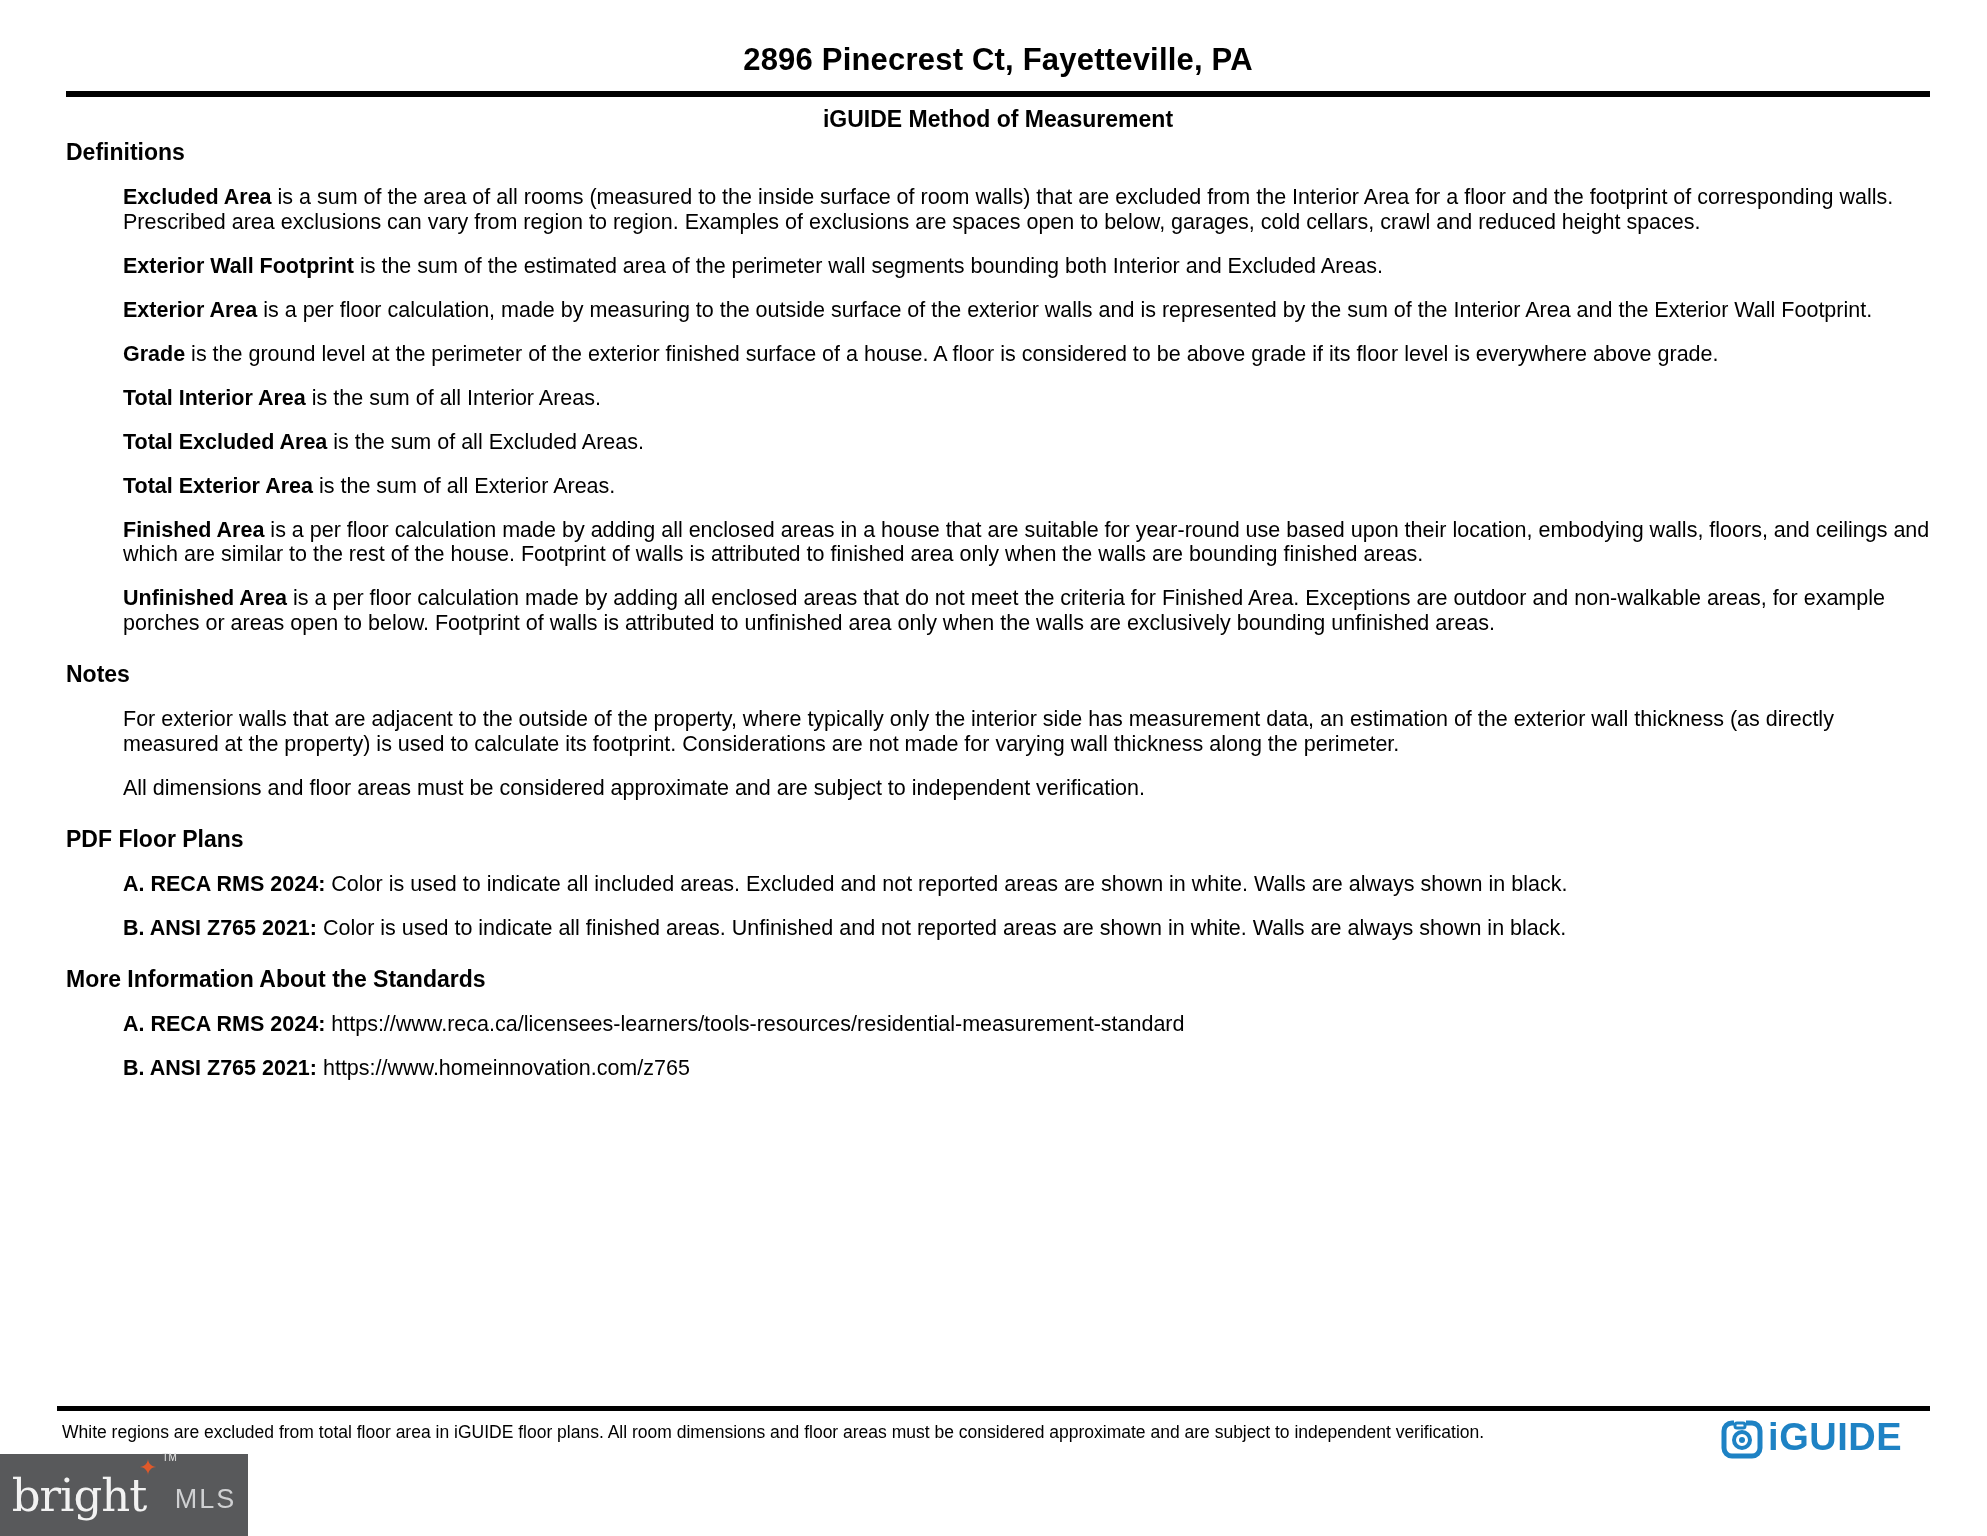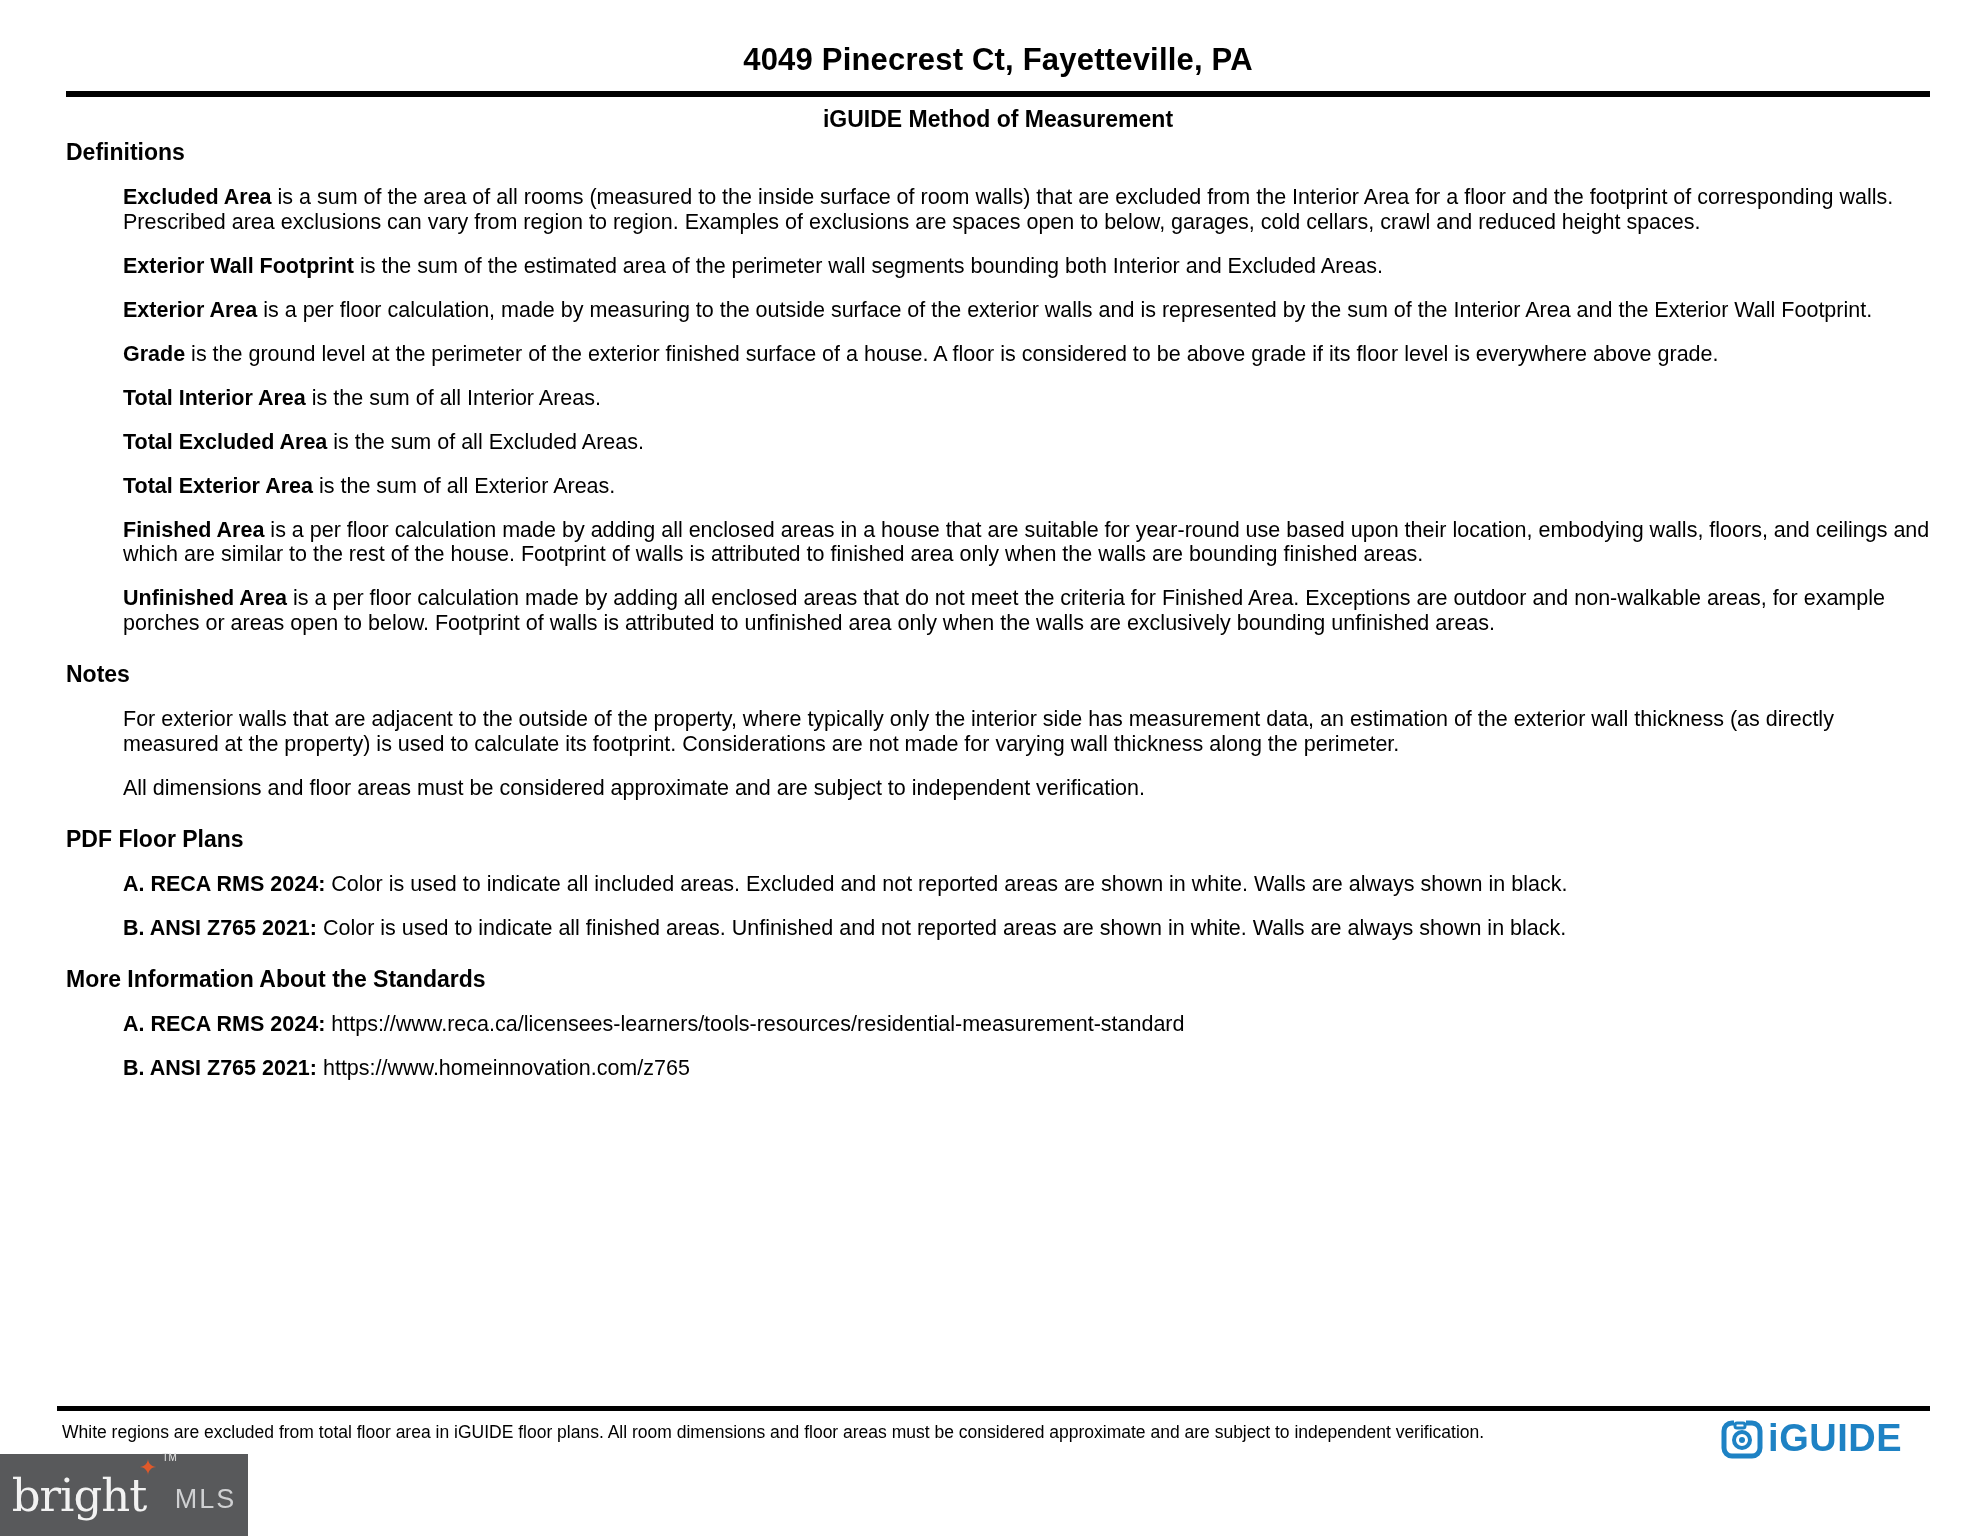--- a/index.html
+++ b/index.html
@@ -26,21 +26,21 @@
   }
   .para b{font-weight:bold;}
   .footer{position:absolute;left:0;right:0;bottom:0;height:130px;padding-left:18px;}
   .footer-rule{position:absolute;left:57px;right:57px;top:0;height:5px;background:#000;}
   .footer-note{
     position:absolute;left:62px;top:16px;right:300px;
     font-size:17.5px;line-height:1.2;
   }
   .iguide-logo{
     position:absolute;right:85px;top:10px;
-    display:flex;align-items:center;gap:4px;
+    display:flex;gap:4px;
   }
   .iguide-icon{display:block;}
   .iguide-text{
     font-size:38px;font-weight:bold;color:#1e82c4;letter-spacing:.5px;
     font-family:"Liberation Sans", sans-serif;
   }
   .bright-box{
     position:absolute;left:0;bottom:0;width:248px;height:82px;
     background:#58595b;display:flex;align-items:center;justify-content:center;
   }
@@ -59,21 +59,21 @@
   }
   .bright-mls{
     font-family:"Liberation Sans", sans-serif;font-size:27px;color:#cfd0d2;
     margin-left:14px;letter-spacing:2px;align-self:center;position:relative;top:4px;
   }
 </style>
 </head>
 <body>
 
 <div class="content">
-  <h1 class="title">4049 Pinecrest Ct, Fayetteville, PA</h1>
+  <h1 class="title">2896 Pinecrest Ct, Fayetteville, PA</h1>
   <div class="rule"></div>
   <div class="subtitle">iGUIDE Method of Measurement</div>
 
   <h2 class="heading first">Definitions</h2>
 
   <p class="para"><b>Excluded Area</b><span> is a sum of the area of all rooms (measured to the inside surface of room walls) that are excluded from the Interior Area for a floor and the footprint of corresponding walls. Prescribed area exclusions can vary from region to region. Examples of exclusions are spaces open to below, garages, cold cellars, crawl and reduced height spaces.</span></p>
   <p class="para"><b>Exterior Wall Footprint</b><span> is the sum of the estimated area of the perimeter wall segments bounding both Interior and Excluded Areas.</span></p>
   <p class="para"><b>Exterior Area</b><span> is a per floor calculation, made by measuring to the outside surface of the exterior walls and is represented by the sum of the Interior Area and the Exterior Wall Footprint.</span></p>
   <p class="para"><b>Grade</b><span> is the ground level at the perimeter of the exterior finished surface of a house. A floor is considered to be above grade if its floor level is everywhere above grade.</span></p>
   <p class="para"><b>Total Interior Area</b><span> is the sum of all Interior Areas.</span></p>

